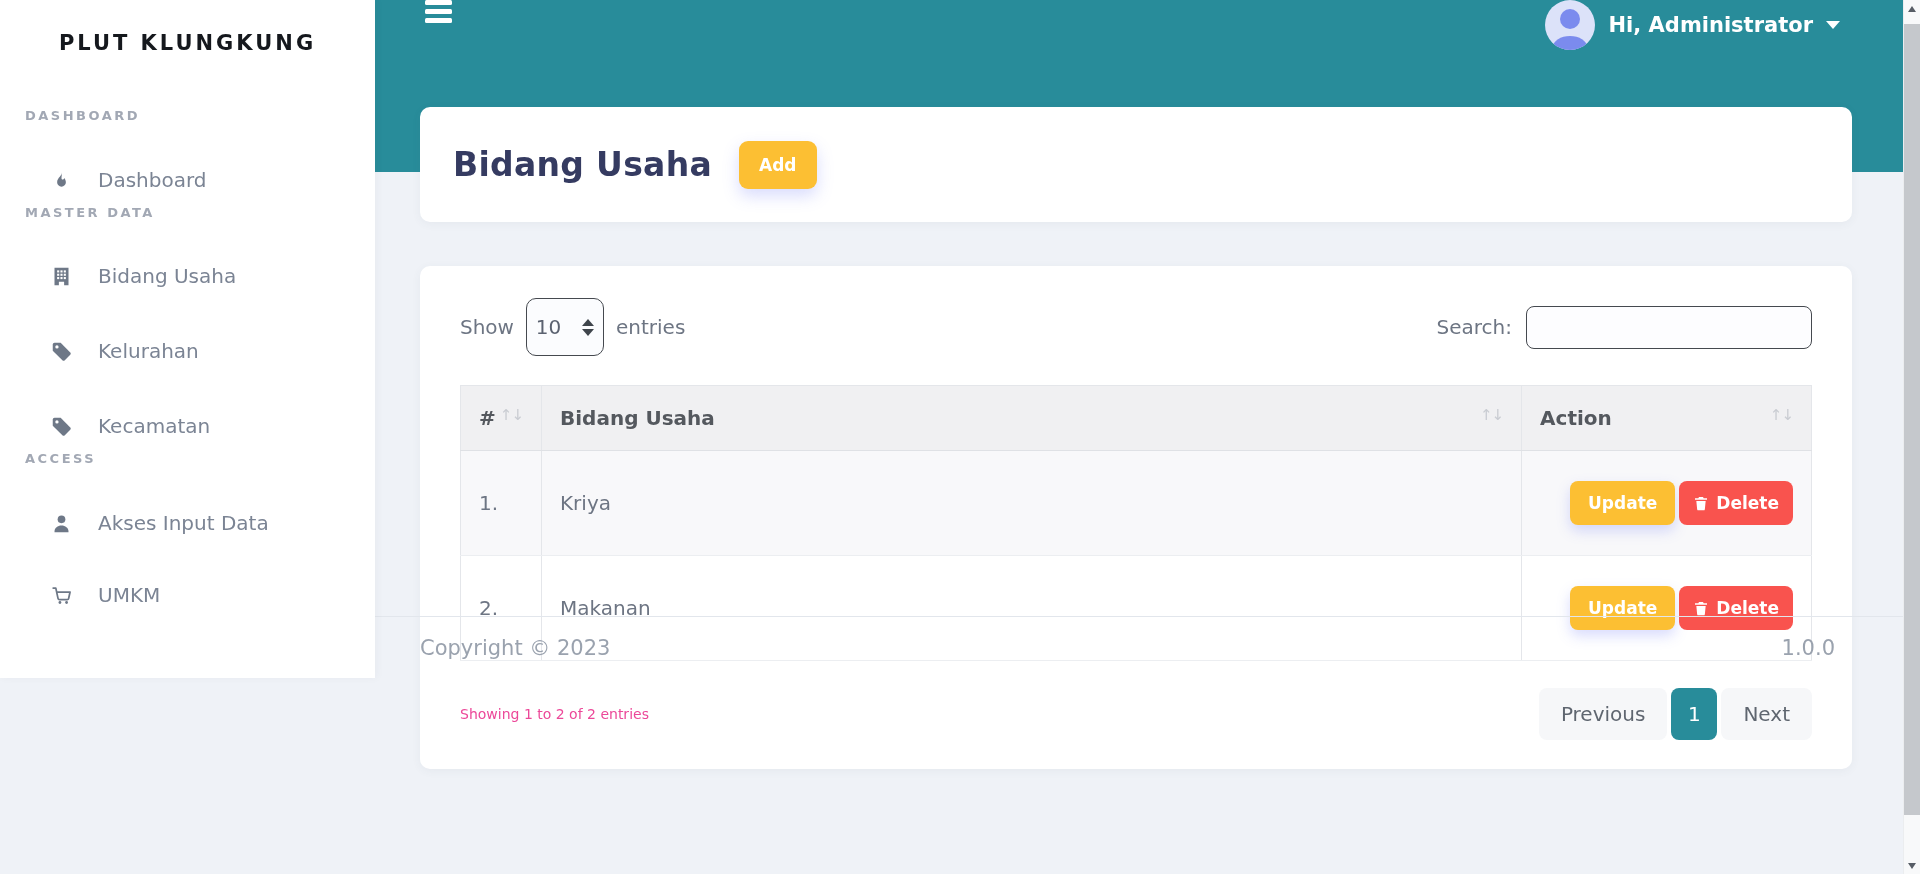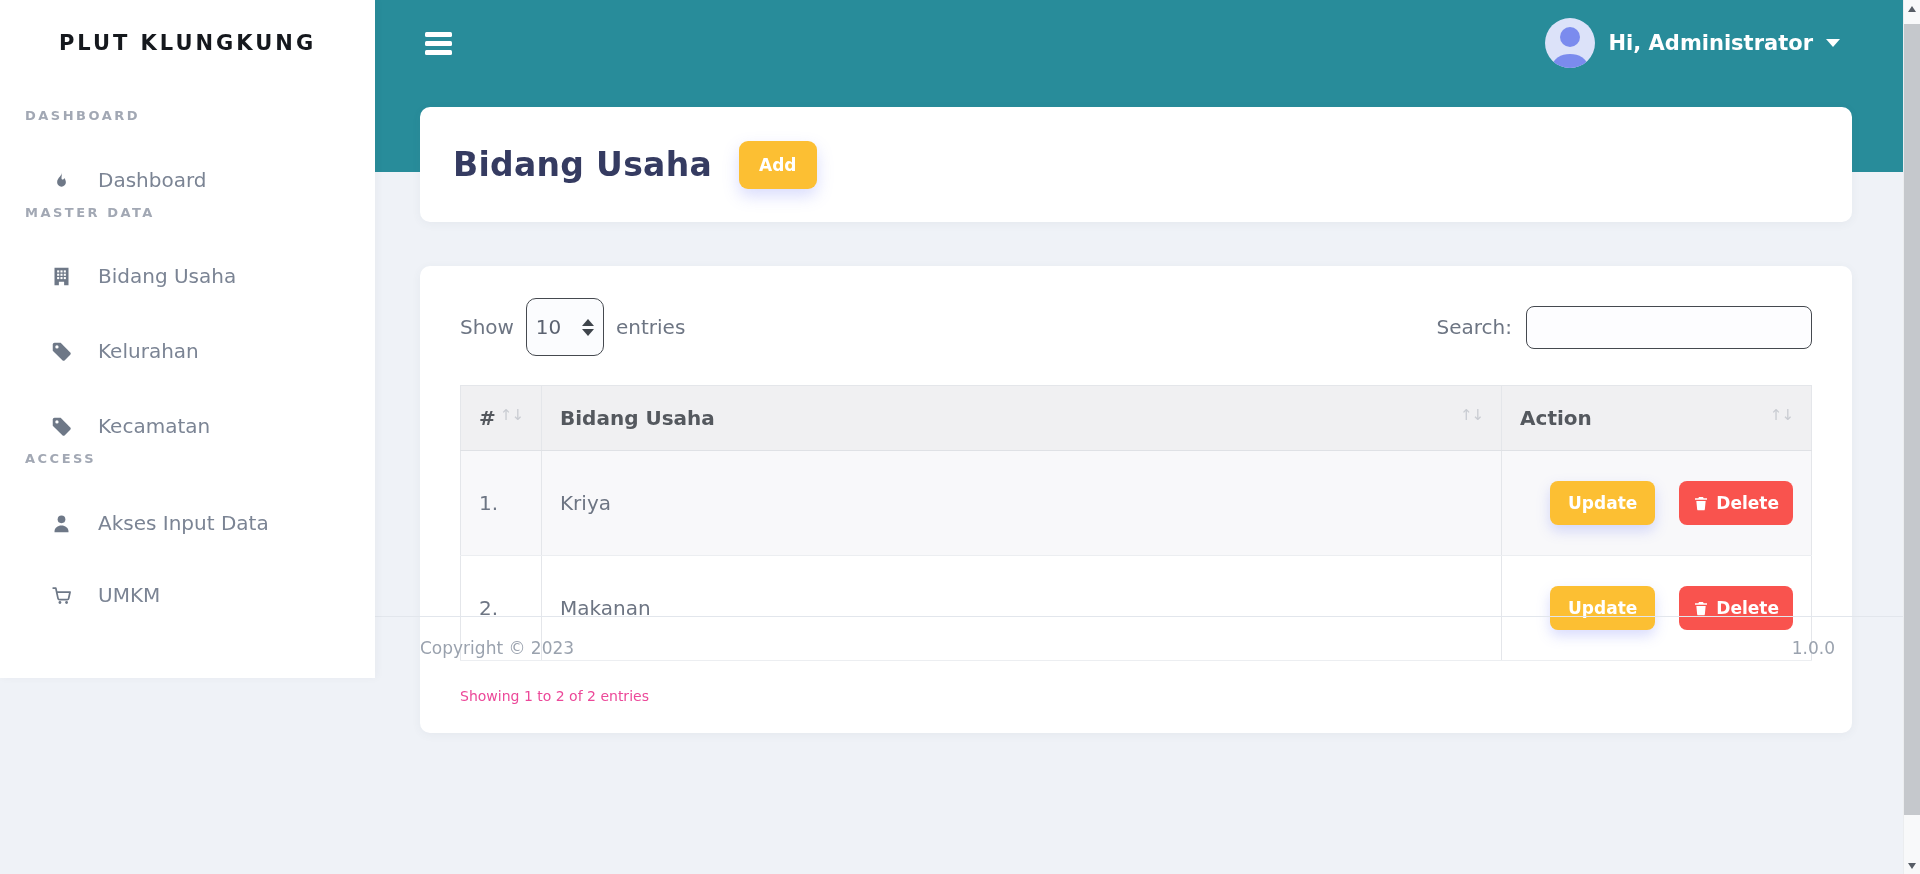--- a/index.html
+++ b/index.html
@@ -14,21 +14,21 @@
   .nav-item { height:40px; display:flex; align-items:center; padding-left:50px; color:#7b8494; font-size:20px; cursor:pointer; }
   .nav-item .nicon { width:22px; height:22px; margin-right:26px; display:inline-flex; align-items:center; justify-content:center; }
   .nav-item svg { width:21px; height:21px; fill:#6e7887; }
   .nav-item svg.stroked { fill:none; stroke:#6e7887; stroke-width:2; stroke-linecap:round; stroke-linejoin:round; }
   .mt-label1 { margin-top:15px; } .mt-item-first { margin-top:33px; }
   .mt-label { } .mt-item { margin-top:35px; } .mt-item2 { margin-top:32px; }
 
   
   .main { position:relative; flex:1; background:#eff2f7; }
   .teal-band { position:absolute; top:0; left:0; right:17px; height:172px; background:#288c9a; }
-  .topbar { position:absolute; top:0; left:0; right:17px; height:86px; display:flex; align-items:center; padding:0 63px 0 50px; z-index:2; }
+  .topbar { position:absolute; top:0; left:0; right:17px; height:86px; display:flex; align-items:flex-start; padding:0 63px 0 50px; z-index:2; }
   .hamburger { width:27px; display:flex; flex-direction:column; gap:4px; cursor:pointer; }
   .hamburger .bar { height:5px; background:#fff; border-radius:1.5px; }
   .user-menu { margin-left:auto; display:flex; align-items:center; cursor:pointer; }
   .avatar { width:50px; height:50px; border-radius:50%; background:#dce2f9; position:relative; overflow:hidden; }
   .avatar .head { position:absolute; top:9px; left:15px; width:20px; height:20px; border-radius:50%; background:#7b8bee; }
   .avatar .body { position:absolute; bottom:-8px; left:8px; width:34px; height:22px; border-radius:50% 50% 0 0; background:#7b8bee; }
   .greeting { color:#fff; font-weight:bold; font-size:21px; margin:0 13px 0 14px; }
   .caret-down { width:0; height:0; border-left:7px solid transparent; border-right:7px solid transparent; border-top:8px solid #fff; }
 
   .content { position:relative; z-index:1; padding:107px 68px 0 45px; }
@@ -48,32 +48,32 @@
   .search-input { width:286px; height:43px; border:1.5px solid #45494f; border-radius:8px; background:#fdfdff; font-size:19px; color:#5b6270; padding:0 12px; font-family:inherit; outline:none; }
 
   table.data { width:100%; border-collapse:collapse; font-size:20px; color:#6d7583; border:1px solid #e4e6ea; }
   table.data th { background:#f0f0f2; text-align:left; font-weight:bold; color:#54585e; padding:20px 18px; border-bottom:1px solid #dfe1e5; cursor:pointer; }
   table.data th:not(:last-child), table.data td:not(:last-child) { border-right:1px solid #e4e6ea; }
   table.data td { padding:30px 18px; border-bottom:1px solid #eceef1; }
   tr.odd td { background:#f8f8fa; }
   .col-num { width:81px; } .col-action { width:271px; }
   .sort { float:right; color:#c9ccd2; font-size:15px; font-weight:normal; letter-spacing:-1px; }
   td.action-cell { padding:21px 0 21px 0; }
-  .actions { display:flex; gap:24px; align-items:flex-start; padding-left:30px; }
+  .actions { display:flex; gap:4px; align-items:flex-start; padding-left:30px; }
   .btn-update { background:#fcbf33; border:none; color:#fff; font-weight:bold; font-size:17px; border-radius:8px; padding:12px 18px; cursor:pointer; box-shadow:0 6px 13px rgba(130,140,250,.30); font-family:inherit; }
   .btn-delete { background:#f9534e; border:none; color:#fff; font-weight:bold; font-size:17px; border-radius:8px; padding:12px 14px; cursor:pointer; display:flex; align-items:center; gap:7px; font-family:inherit; }
   .btn-delete svg { width:16px; height:16px; fill:#fff; }
 
   .table-footer { display:flex; align-items:center; margin-top:27px; }
   .info { font-size:14px; color:#ec4899; }
   .pagination { margin-left:auto; display:flex; align-items:center; gap:4px; }
   .page-btn { background:#f6f7f9; border:none; border-radius:8px; padding:14px 22px; color:#5f6670; font-size:20px; cursor:pointer; font-family:inherit; }
   .page-current { background:#288c9a; color:#fff; border-radius:8px; padding:14px 0; width:46px; text-align:center; font-size:20px; cursor:pointer; }
 
-  .main-footer { position:absolute; bottom:0; left:0; right:17px; height:62px; border-top:1px solid #e2e6ec; display:flex; align-items:center; padding:0 68px 0 45px; color:#9aa2ae; font-size:17px; z-index:1; }
+  .main-footer { position:absolute; bottom:0; left:0; right:17px; height:62px; border-top:1px solid #e2e6ec; display:flex; align-items:center; padding:0 68px 0 45px; color:#9aa2ae; font-size:21px; z-index:1; }
   .version { margin-left:auto; }
 
   
   .scrollbar { position:absolute; top:0; right:0; width:17px; height:874px; background:#f8f9fa; border-left:1px solid #ebedef; z-index:5; }
   .sb-btn { position:absolute; left:0; width:16px; height:17px; display:flex; align-items:center; justify-content:center; }
   .sb-up { top:0; } .sb-down { bottom:0; }
   .sb-up .tri { width:0; height:0; border-left:4px solid transparent; border-right:4px solid transparent; border-bottom:6px solid #575d66; }
   .sb-down .tri { width:0; height:0; border-left:4px solid transparent; border-right:4px solid transparent; border-top:6px solid #575d66; }
   .sb-thumb { position:absolute; left:0; width:16px; top:24px; bottom:59px; background:#c5c8cc; }
 </style>
@@ -245,20 +245,25 @@
                     <span>Delete</span>
                   </button>
                 </div>
               </td>
             </tr>
           </tbody>
         </table>
 
         <div class="table-footer">
           <span class="info">Showing 1 to 2 of 2 entries</span>
+          <div class="pagination">
+            <button class="page-btn">Previous</button>
+            <div class="page-current">1</div>
+            <button class="page-btn">Next</button>
+          </div>
         </div>
       </div>
     </div>
 
     <div class="main-footer">
       <span>Copyright © 2023</span>
       <span class="version">1.0.0</span>
     </div>
   </div>
 

